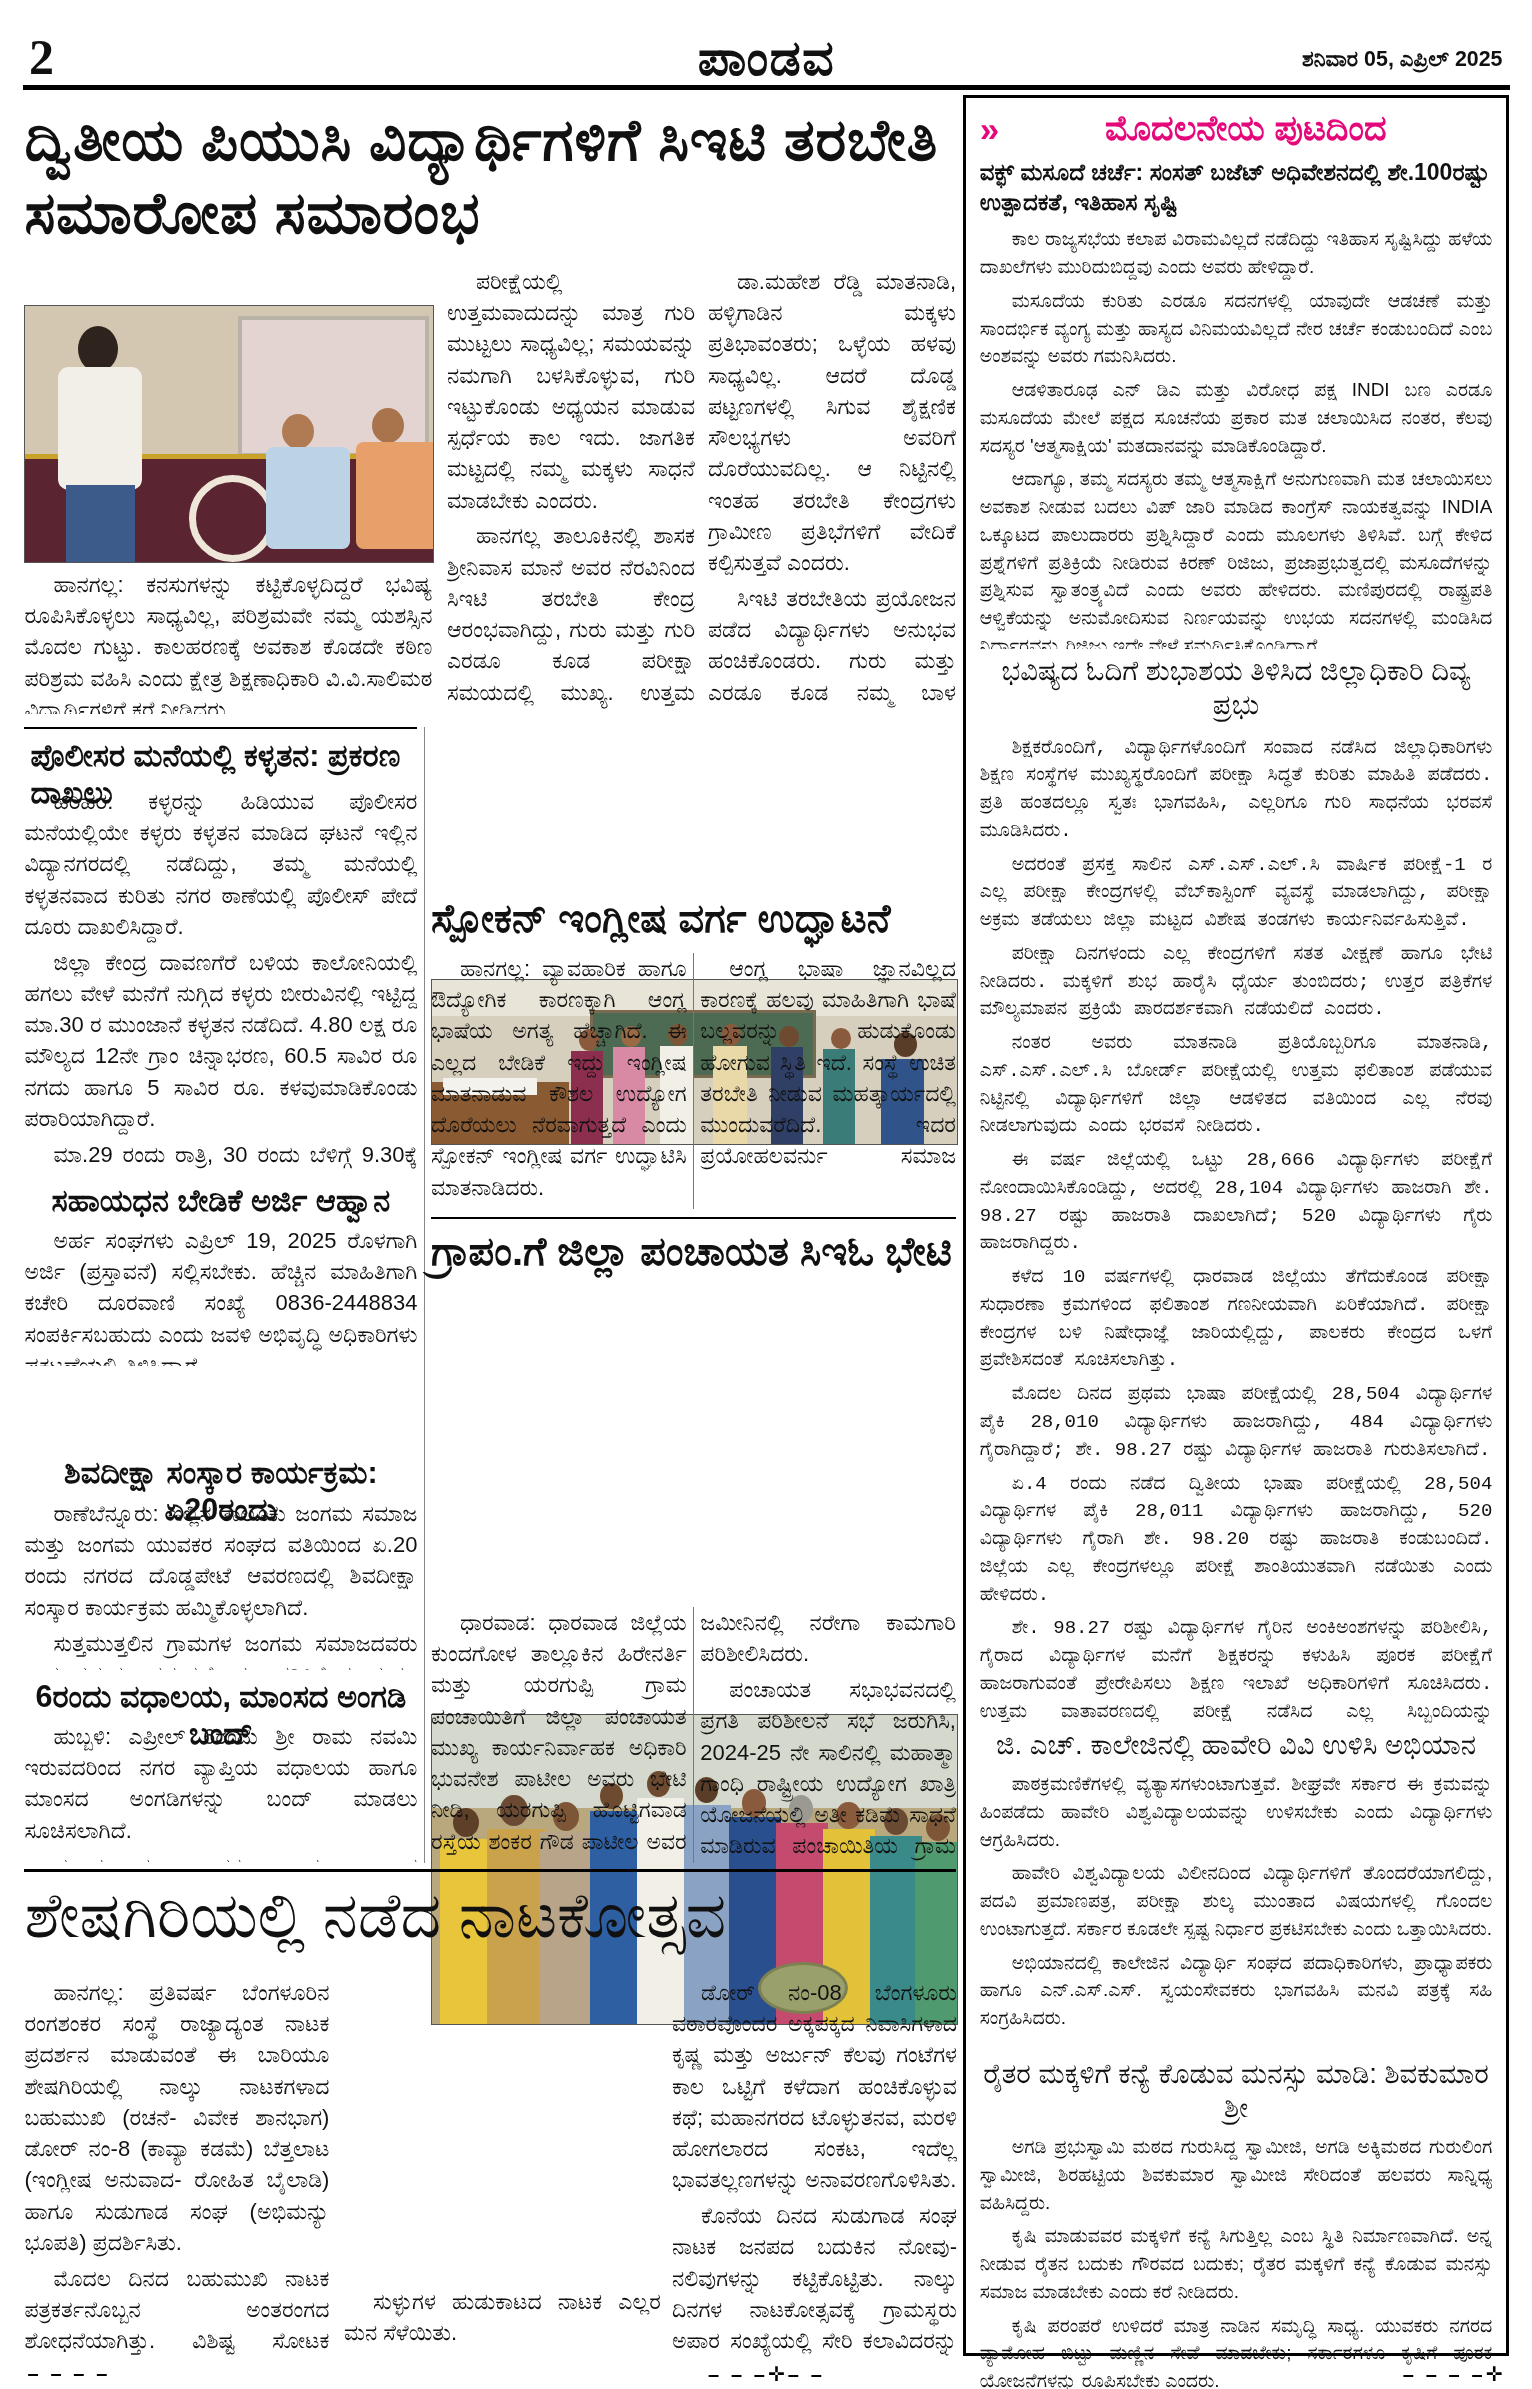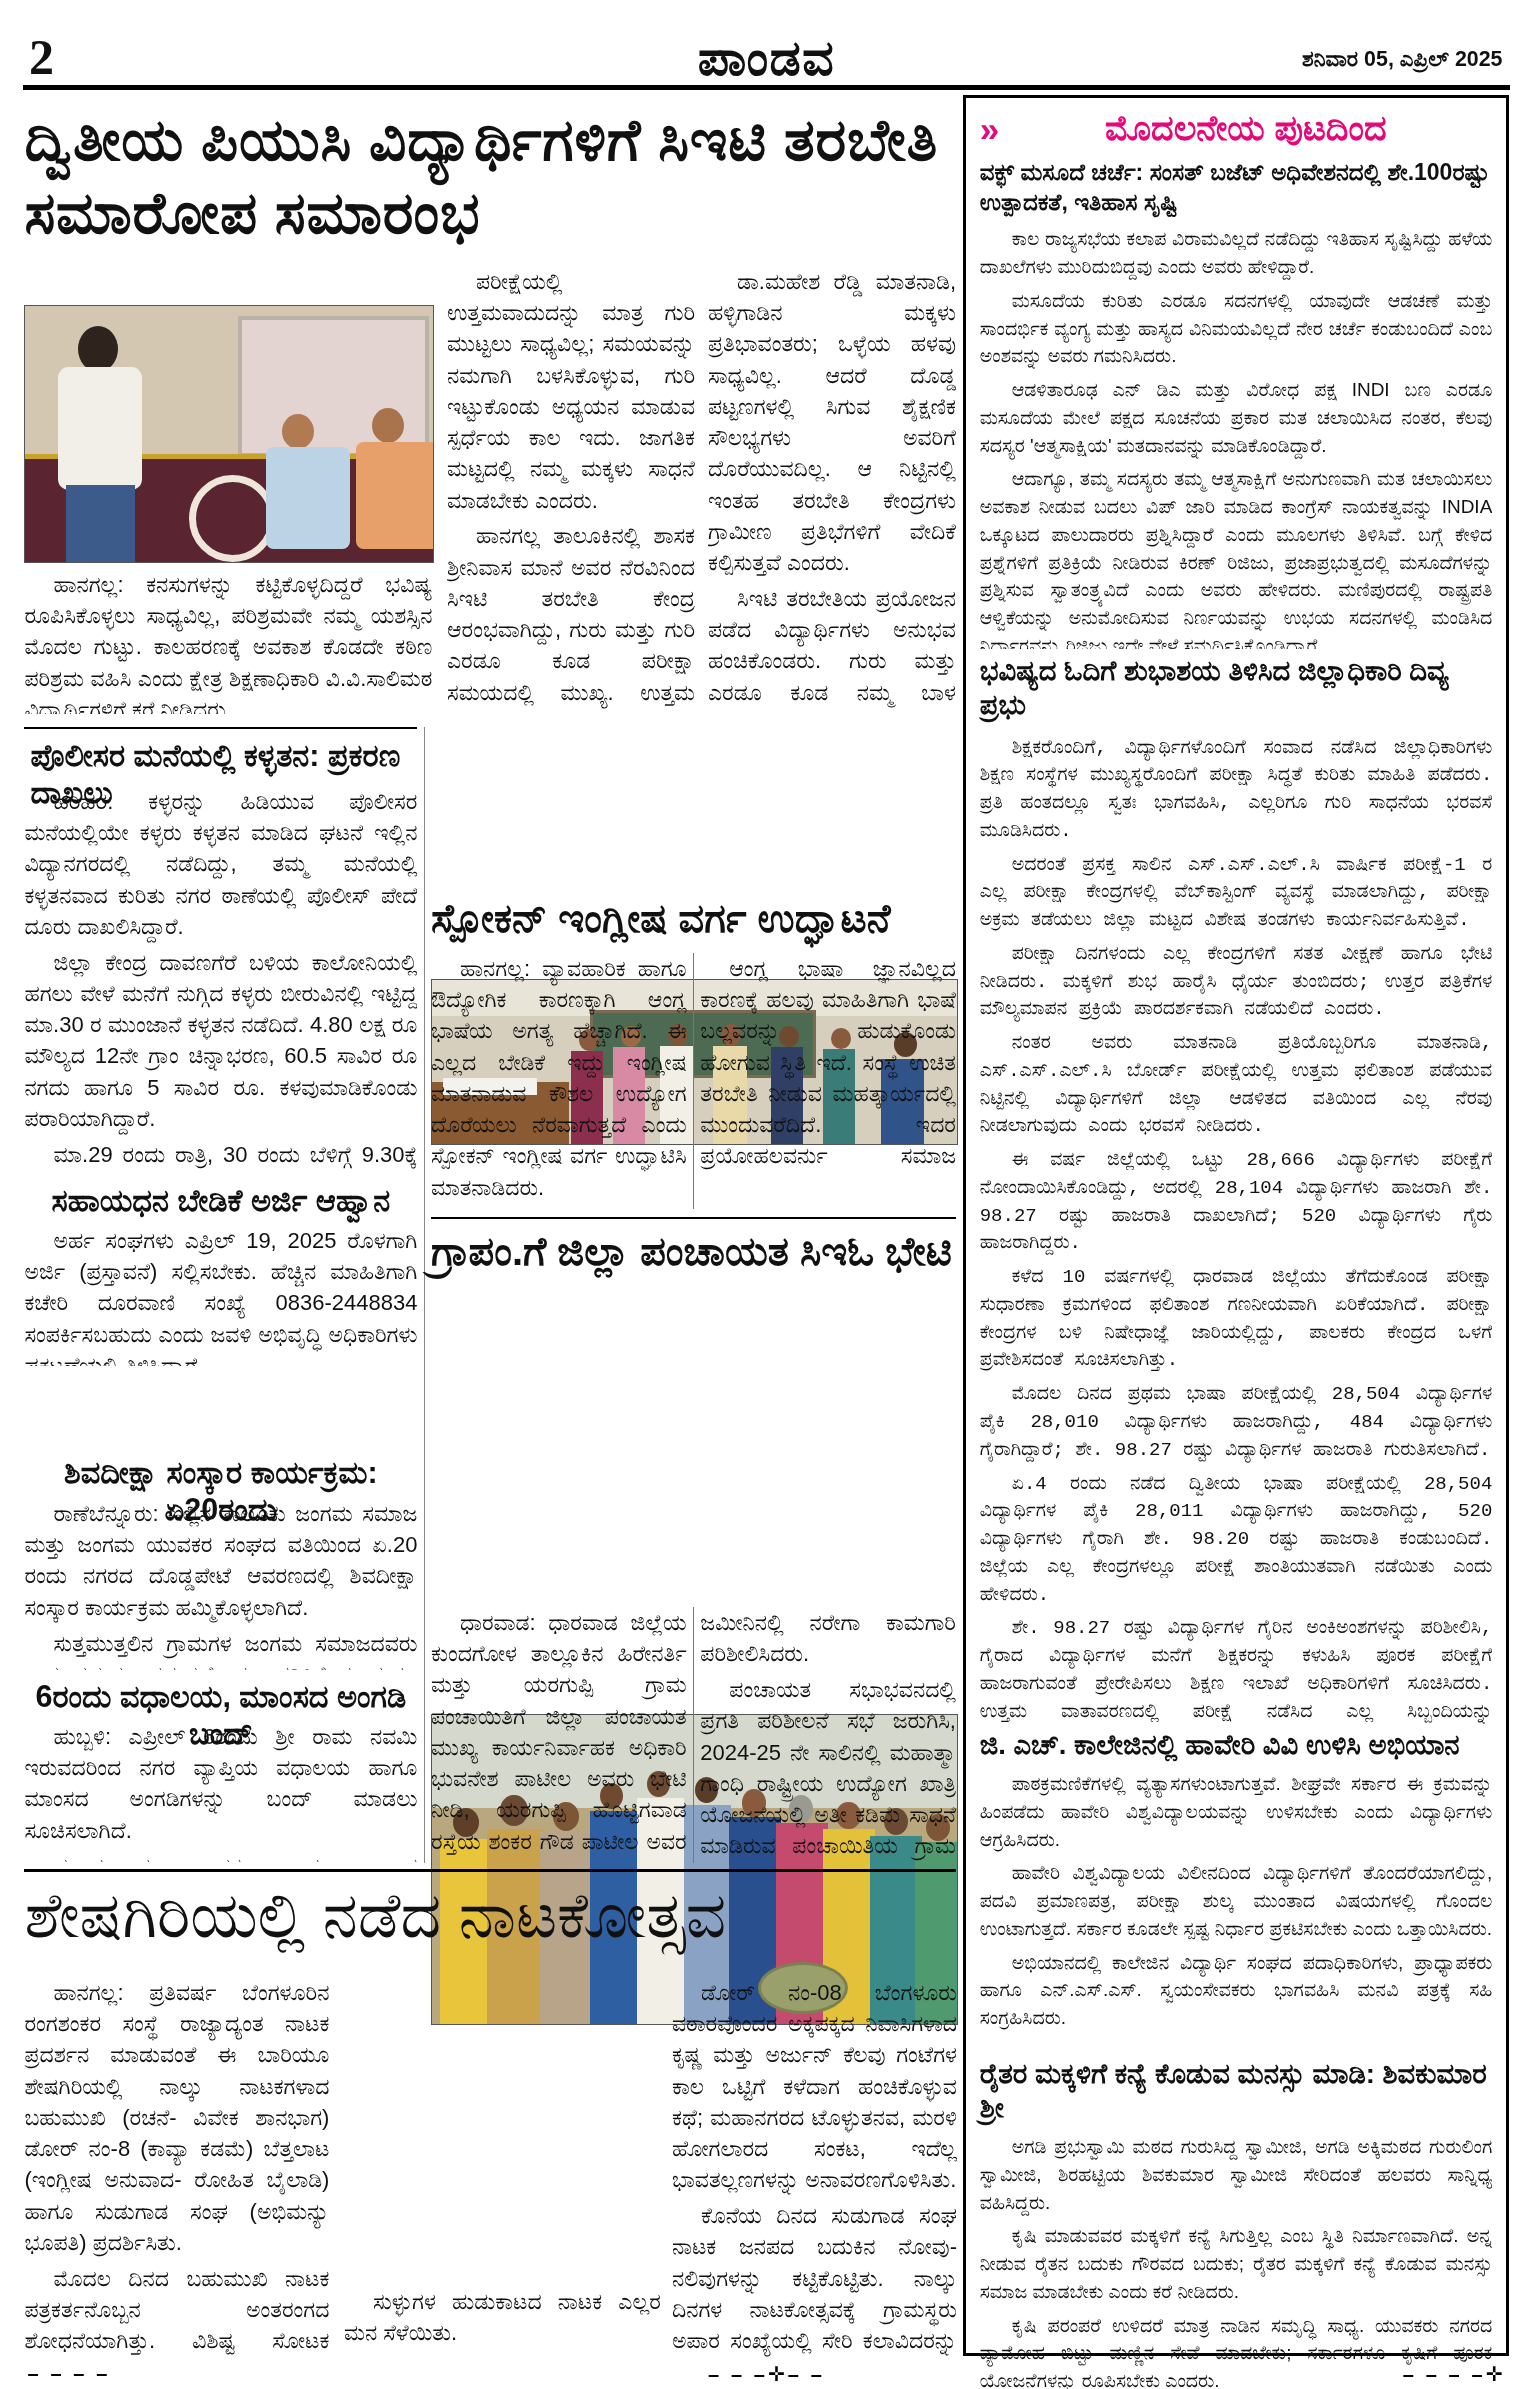--- a/index.html
+++ b/index.html
@@ -10,21 +10,21 @@
   .pagenum{font-family:"Liberation Serif","DejaVu Serif",serif;font-weight:bold;font-size:50px;line-height:1;}
   .masthead{font-weight:bold;font-size:49px;line-height:1;letter-spacing:1.5px;}
   .dateline{font-weight:bold;font-size:21.4px;}
   .toprule{background:#000;height:5.3px;}
   
   .h-main{font-weight:bold;font-size:58px;line-height:1.25;letter-spacing:0.8px;}
   .h-big{font-weight:normal;font-size:63px;line-height:1.15;}
   .h-mid{font-weight:bold;font-size:40px;line-height:1.15;}
   .h-small{font-weight:bold;font-size:30.5px;line-height:1.2;}
   .h-box{font-weight:bold;font-size:23px;line-height:1.3;}
-  .h-box2{font-weight:bold;font-size:27.5px;line-height:1.25;text-align:left;}
+  .h-box2{font-weight:normal;font-size:27.5px;line-height:1.25;text-align:center;}
   
   .body-txt{font-size:22px;line-height:1.42;text-align:justify;overflow:hidden;}
   .body-txt p{margin:0 0 4.6px 0;text-indent:29px;}
   .box-txt{font-size:19px;line-height:1.46;text-align:justify;overflow:hidden;}
   .box-txt p{margin:0 0 6.1px 0;text-indent:32px;}
   .two-col{column-count:2;column-gap:13.7px;column-rule:0.8px solid #777;}
   .rule-h{background:#000;height:3.1px;}
   .rule-thin{background:#000;height:1.5px;}
   .vline{background:#000;width:1.5px;}
   

